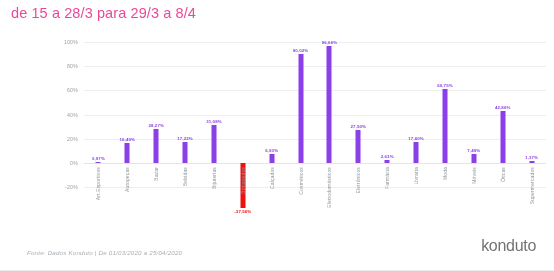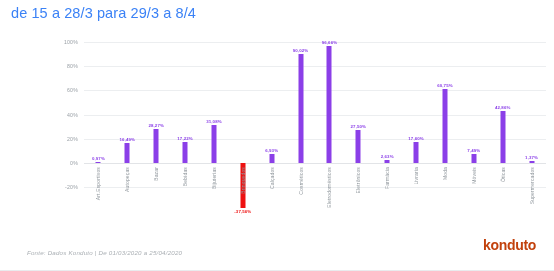--- a/index.html
+++ b/index.html
@@ -13,21 +13,21 @@
     font-family: "Liberation Sans", sans-serif;
     overflow: hidden;
     position: relative;
   }
 
   #page-title {
     position: absolute;
     left: 11px;
     top: 5px;
     font-size: 14.5px;
-    color: #3b82f6;
+    color: #ec4899;
     letter-spacing: 0.1px;
     white-space: nowrap;
   }
 
   
   #chart-area {
     position: absolute;
     left: 0px;
     top: 30px;
     width: 554px;
@@ -121,23 +121,23 @@
 
   #logos {
     position: absolute;
     right: 18px;
     top: 237px;
     display: flex;
     align-items: center;
     gap: 11px;
   }
   #konduto-logo {
-    font-size: 14px;
-    font-weight: bold;
-    color: #c2410c;
+    font-size: 16px;
+    font-weight: normal;
+    color: #737373;
     letter-spacing: -0.3px;
   }
   #abcomm-logo {
     display: flex;
     flex-direction: column;
     align-items: center;
     border: 1px solid #2f8f46;
     padding: 1px 2px 0 2px;
     line-height: 1;
   }

